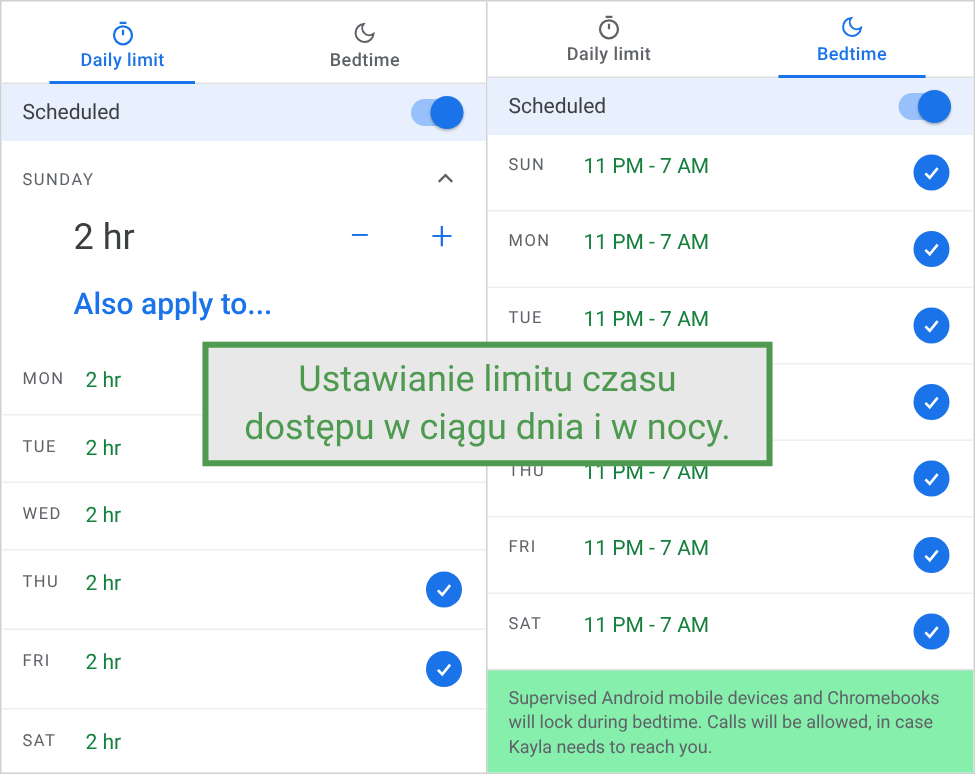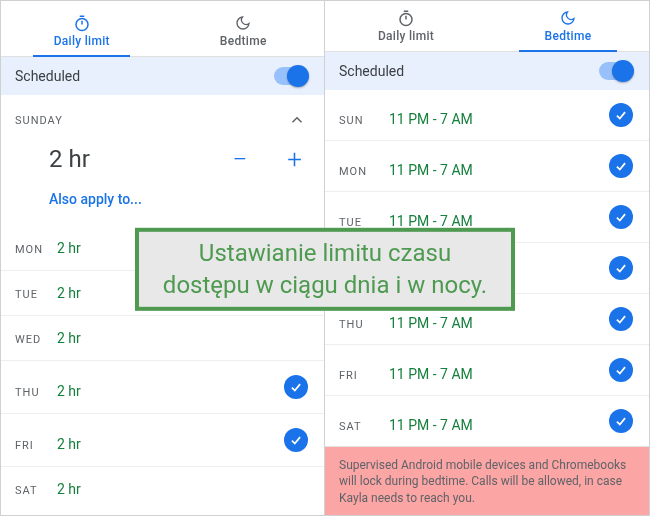--- a/index.html
+++ b/index.html
@@ -108,28 +108,28 @@
   }
   .step-btn {
     font-size: 26px;
     color: #1a73e8;
     line-height: 1;
     cursor: pointer;
     font-weight: 300;
   }
   .apply-link {
     color: #1a73e8;
-    font-size: 14px;
+    font-size: 20px;
     font-weight: 500;
     margin-top: 18px;
     display: inline-block;
   }
   .day-row {
     display: flex;
-    align-items: flex-end;
+    align-items: flex-start;
     padding: 14px 16px 14px 14px;
     border-top: 1px solid #eee;
   }
   .day-row:first-of-type { border-top:none;}
   .day-abbr {
     font-size: 11px;
     letter-spacing: 1px;
     color: #5f6368;
     width: 42px;
   }
@@ -148,21 +148,21 @@
     justify-content: center;
   }
   .right-list .day-row { padding: 13px 16px 13px 14px; }
   .right-list .day-abbr { width: 50px; }
   .footer-note {
     font-size: 12px;
     color: #5f6368;
     padding: 10px 14px;
     line-height: 1.4;
     border-top: 1px solid #e0e0e0;
-    background:#fca5a5;
+    background:#86efac;
   }
   .overlay {
     position: absolute;
     left: 50%;
     top: 52%;
     transform: translate(-50%, -50%);
     z-index: 10;
     background: #e8e8e8;
     border: 4px solid #4f9a51;
     padding: 6px 20px;

